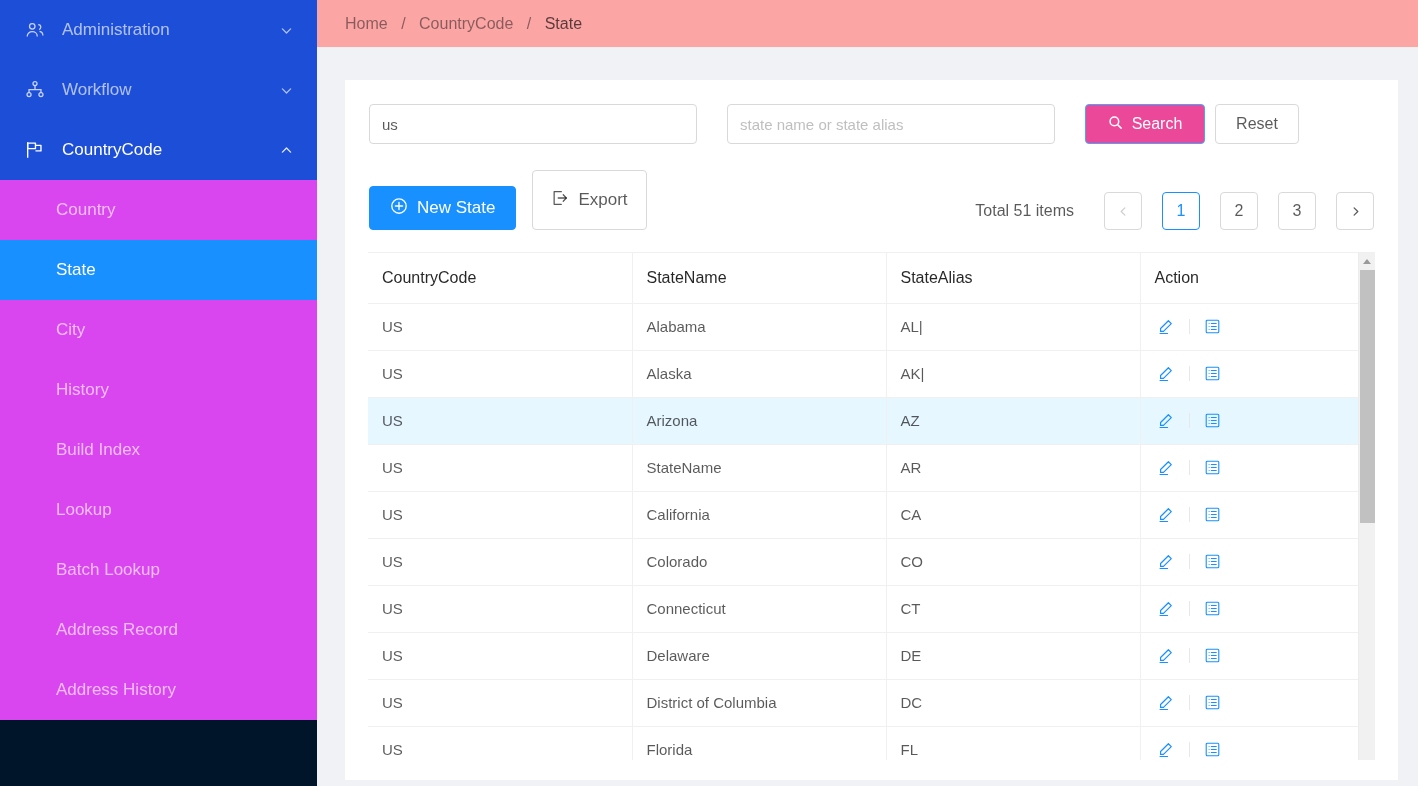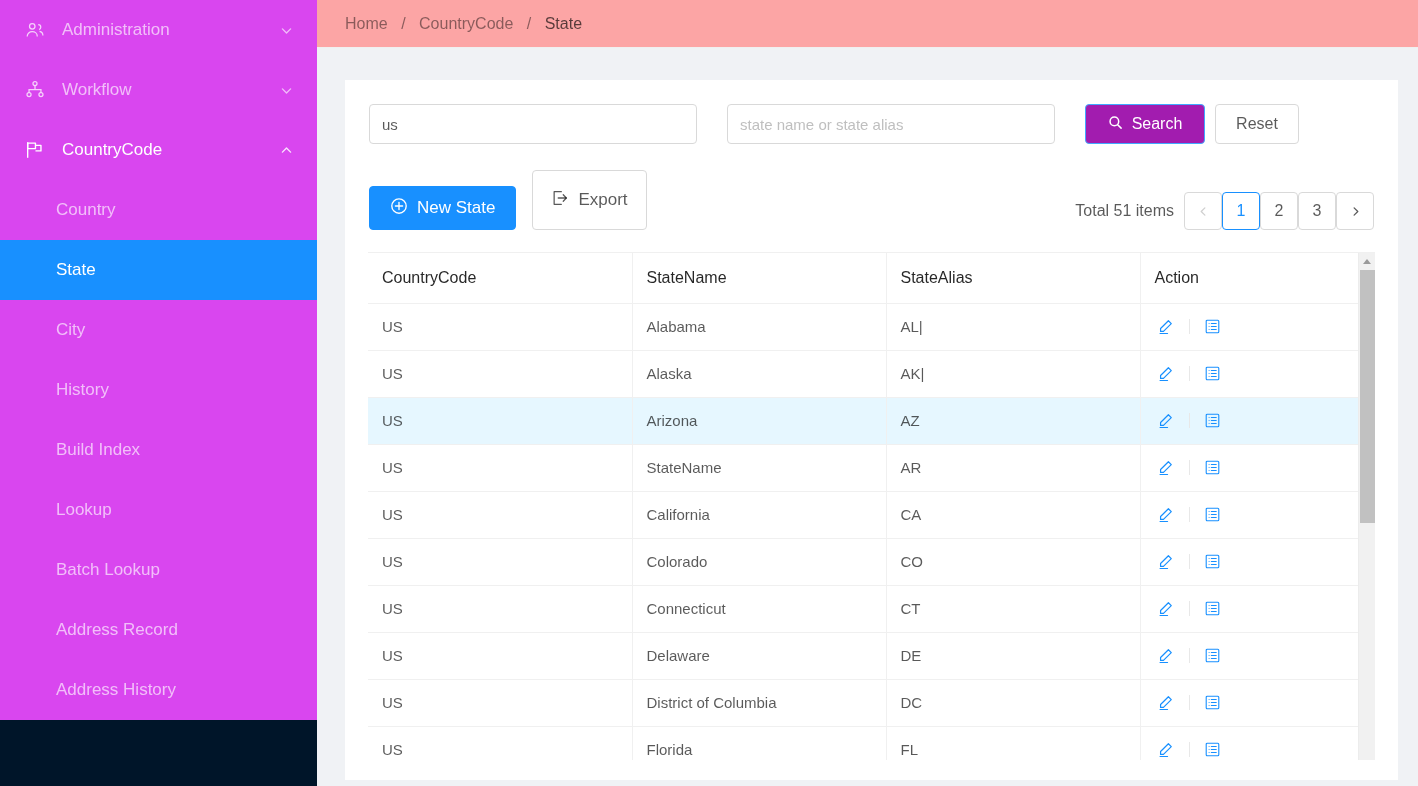--- a/index.html
+++ b/index.html
@@ -17,21 +17,21 @@
 
   
   .sidebar {
     width: 317px;
     flex: 0 0 317px;
     background: #001529;
     height: 786px;
     overflow: hidden;
     position: relative;
   }
-  .menu-group { background: #d946ef; }
+  .menu-group { background: #1d4ed8; }
   .menu-item {
     display: flex;
     align-items: center;
     height: 60px;
     padding: 0 24px;
     color: rgba(255,255,255,0.65);
     font-size: 17px;
     white-space: nowrap;
     cursor: pointer;
   }
@@ -126,21 +126,21 @@
     color: rgba(0,0,0,0.65);
     display: inline-flex;
     align-items: center;
     justify-content: center;
     gap: 9px;
     padding: 0 16px;
     cursor: pointer;
     font-family: "Liberation Sans", sans-serif;
   }
   .btn-primary {
-    background: #a21caf;
+    background: #ec4899;
     border-color: #40a9ff;
     color: #fff;
   }
   #btn-search { width: 120px; margin-left: 30px; }
   #btn-reset { width: 84px; margin-left: 10px; }
 
   
   .action-row {
     display: flex;
     align-items: flex-end;
@@ -159,21 +159,21 @@
     height: 60px;
     font-size: 17px;
     padding: 0 18px;
     margin-left: 16px;
   }
 
   .pager-zone {
     margin-left: auto;
     display: flex;
     align-items: center;
-    gap: 0;
+    gap: 20px;
   }
   .pager-total {
     font-size: 16px;
     color: rgba(0,0,0,0.65);
     margin-right: 10px;
   }
   .pg {
     width: 38px; height: 38px;
     border: 1px solid #d9d9d9;
     border-radius: 4px;

